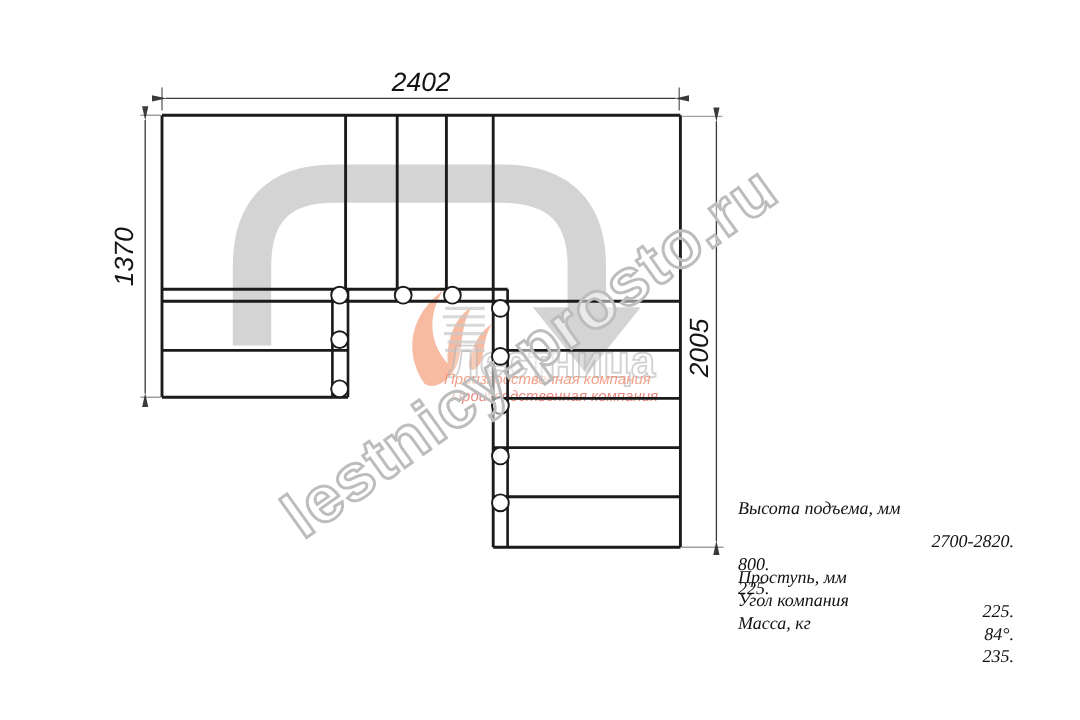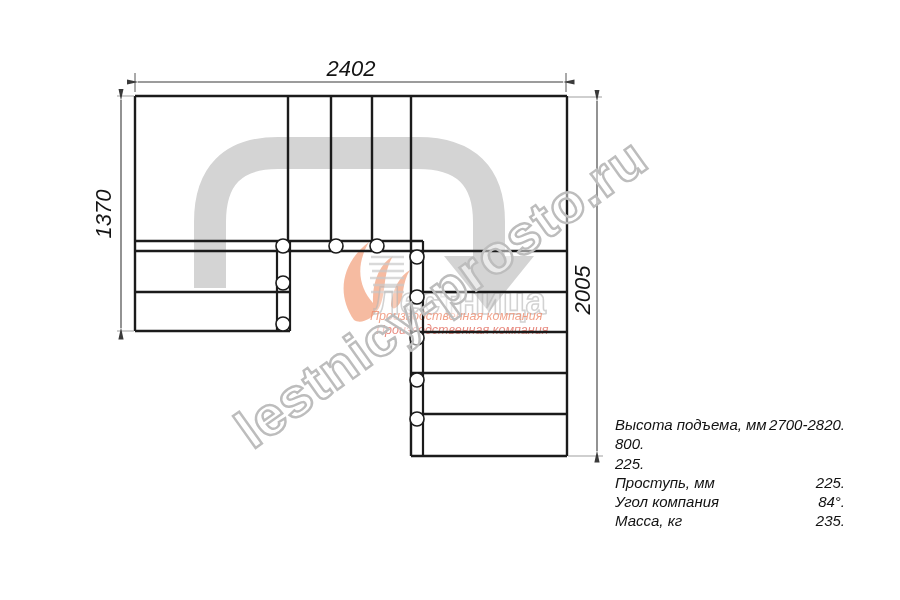--- a/index.html
+++ b/index.html
@@ -1,24 +1,24 @@
 <!DOCTYPE html>
 <html><head>
 <meta charset="utf-8">
 <style>
   html,body{margin:0;padding:0;background:#fff;}
   body{width:900px;height:600px;position:relative;overflow:hidden;
        font-family:"Liberation Sans",sans-serif;}
   #stage{position:absolute;left:0;top:0;width:900px;height:600px;}
   svg text{font-family:"Liberation Sans",sans-serif;}
   .specs{position:absolute;left:615px;top:415px;width:230px;
-         font-style:italic;font-size:15px;color:#121212;}
+         font-style:italic;font-size:15px;color:#121212;font-family:Liberation Serif, serif;}
   .specs .row{display:flex;justify-content:space-between;
               height:19.3px;line-height:19.3px;white-space:nowrap;}
-  .specs .val{text-align:right;}
+  .specs .val{text-align:right;margin-top:28px;}
 </style>
 </head>
 <body>
 
 <svg id="stage" viewBox="0 0 900 600" aria-label="staircase plan drawing">
   <defs>
     <marker id="da" viewBox="0 0 12 8" refX="0.5" refY="4" markerWidth="12" markerHeight="8" orient="auto-start-reverse" markerUnits="userSpaceOnUse">
       <path d="M0 4 L12 1.4 L12 6.6 Z" fill="#3a3a3a"></path>
     </marker>
   </defs>

